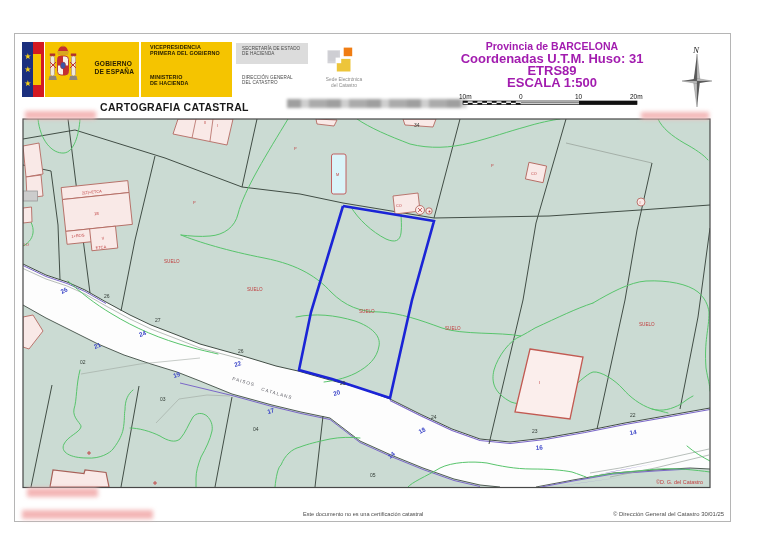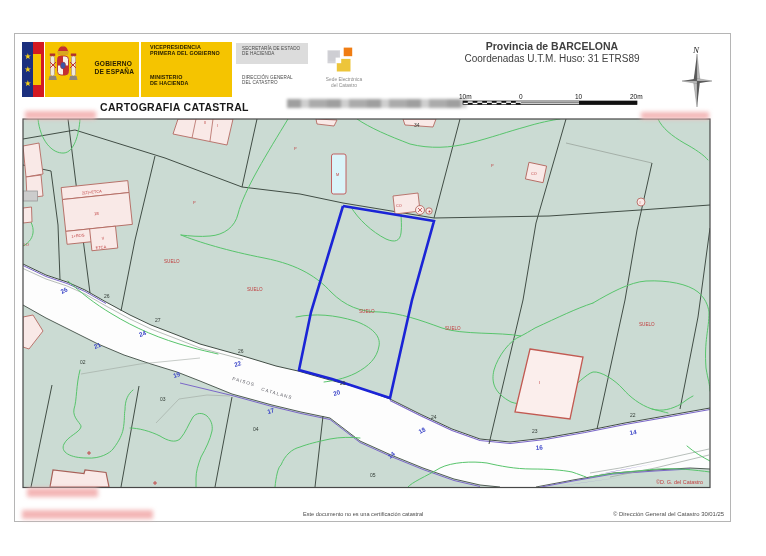--- a/index.html
+++ b/index.html
@@ -13,23 +13,23 @@
   .logo .yel{position:absolute;left:11.3px;top:12px;width:8.2px;height:31px;background:#f5c400;}
   .logo .box1{position:absolute;left:22.5px;top:0;width:94.5px;height:55px;background:#f5c400;}
   .logo .box2{position:absolute;left:119px;top:0;width:91px;height:55px;background:#f5c400;}
   .star{position:absolute;color:#f7d117;font-size:8px;line-height:8px;left:2.2px;}
   .gob{position:absolute;left:50px;top:18px;font-size:6.6px;font-weight:bold;color:#2a2000;line-height:7.8px;letter-spacing:.2px;white-space:nowrap;}
   .b2t{position:absolute;left:9px;font-size:5.4px;font-weight:bold;color:#2a2000;line-height:5.6px;letter-spacing:.1px;}
   .graybox{left:236px;top:42.5px;width:72px;height:21.5px;background:#dcdcdc;}
   .minitxt{font-size:4.6px;color:#4a4a4a;line-height:5px;letter-spacing:.1px;}
   .sede{left:322px;top:44px;width:44px;height:48px;}
   .sedetxt{position:absolute;left:0;top:33px;width:44px;text-align:center;font-size:4.8px;color:#8a8a8a;line-height:5.6px;}
-  .rightblock{left:440px;top:40px;width:224px;text-align:center;color:#404040;}
+  .rightblock{left:440px;top:40px;width:224px;text-align:center;color:#a21caf;}
   .rb1{font-size:10.5px;font-weight:bold;line-height:13px;}
-  .rb2{font-size:10px;line-height:12px;}
+  .rb2{font-size:13px;line-height:12px;font-weight:bold;}
   .title{left:100px;top:101px;width:200px;text-align:left;font-size:10.5px;font-weight:bold;color:#1a1a1a;letter-spacing:.3px;}
   .blur1{left:287px;top:99px;width:180px;height:9px;background:repeating-linear-gradient(90deg,#9f9f9f 0 14px,#cfcfcf 14px 22px,#ababab 22px 40px);filter:blur(1.6px);}
   .pink{background:#f3b6b6;filter:blur(2px);}
   .foot{font-size:5.6px;color:#4c4c4c;}
 </style>
 </head>
 <body>
 <div class="abs frame"></div>
 
 <div class="abs logo">
@@ -81,20 +81,21 @@
   </svg>
   <div class="sedetxt">Sede Electrónica<br>del Catastro</div>
 </div>
 
 <div class="abs title">CARTOGRAFIA CATASTRAL</div>
 <div class="abs blur1"></div>
 
 <div class="abs rightblock">
   <div class="rb1">Provincia de BARCELONA</div>
   <div class="rb2">Coordenadas U.T.M. Huso: 31 ETRS89</div>
+  <div class="rb2">ESCALA 1:500</div>
 </div>
 
 <svg class="abs" style="left:450px;top:91px;" width="200" height="20" viewBox="0 0 200 20">
   <text x="9" y="8" font-size="6.5" fill="#111">10m</text>
   <text x="69" y="8" font-size="6.5" fill="#111">0</text>
   <text x="125" y="8" font-size="6.5" fill="#111">10</text>
   <text x="180" y="8" font-size="6.5" fill="#111">20m</text>
   <g transform="translate(13,10)">
     <rect x="0" y="0" width="174" height="3.6" fill="#fff" stroke="#111" stroke-width=".7"></rect>
     <g fill="#111">

